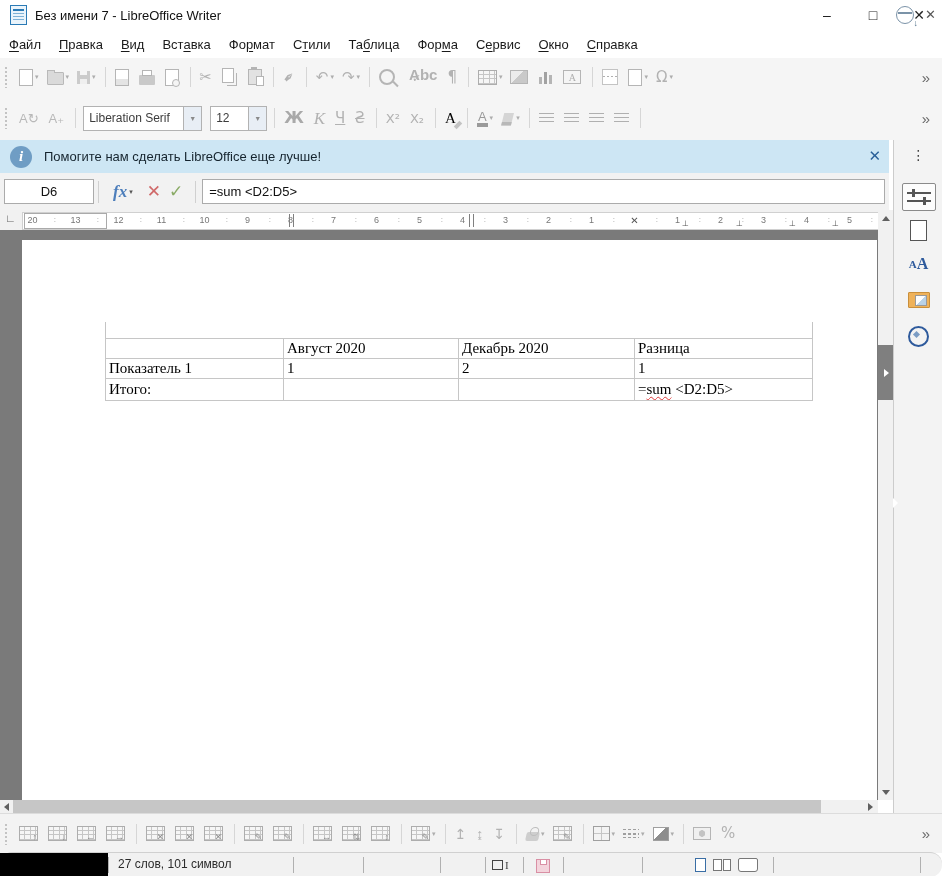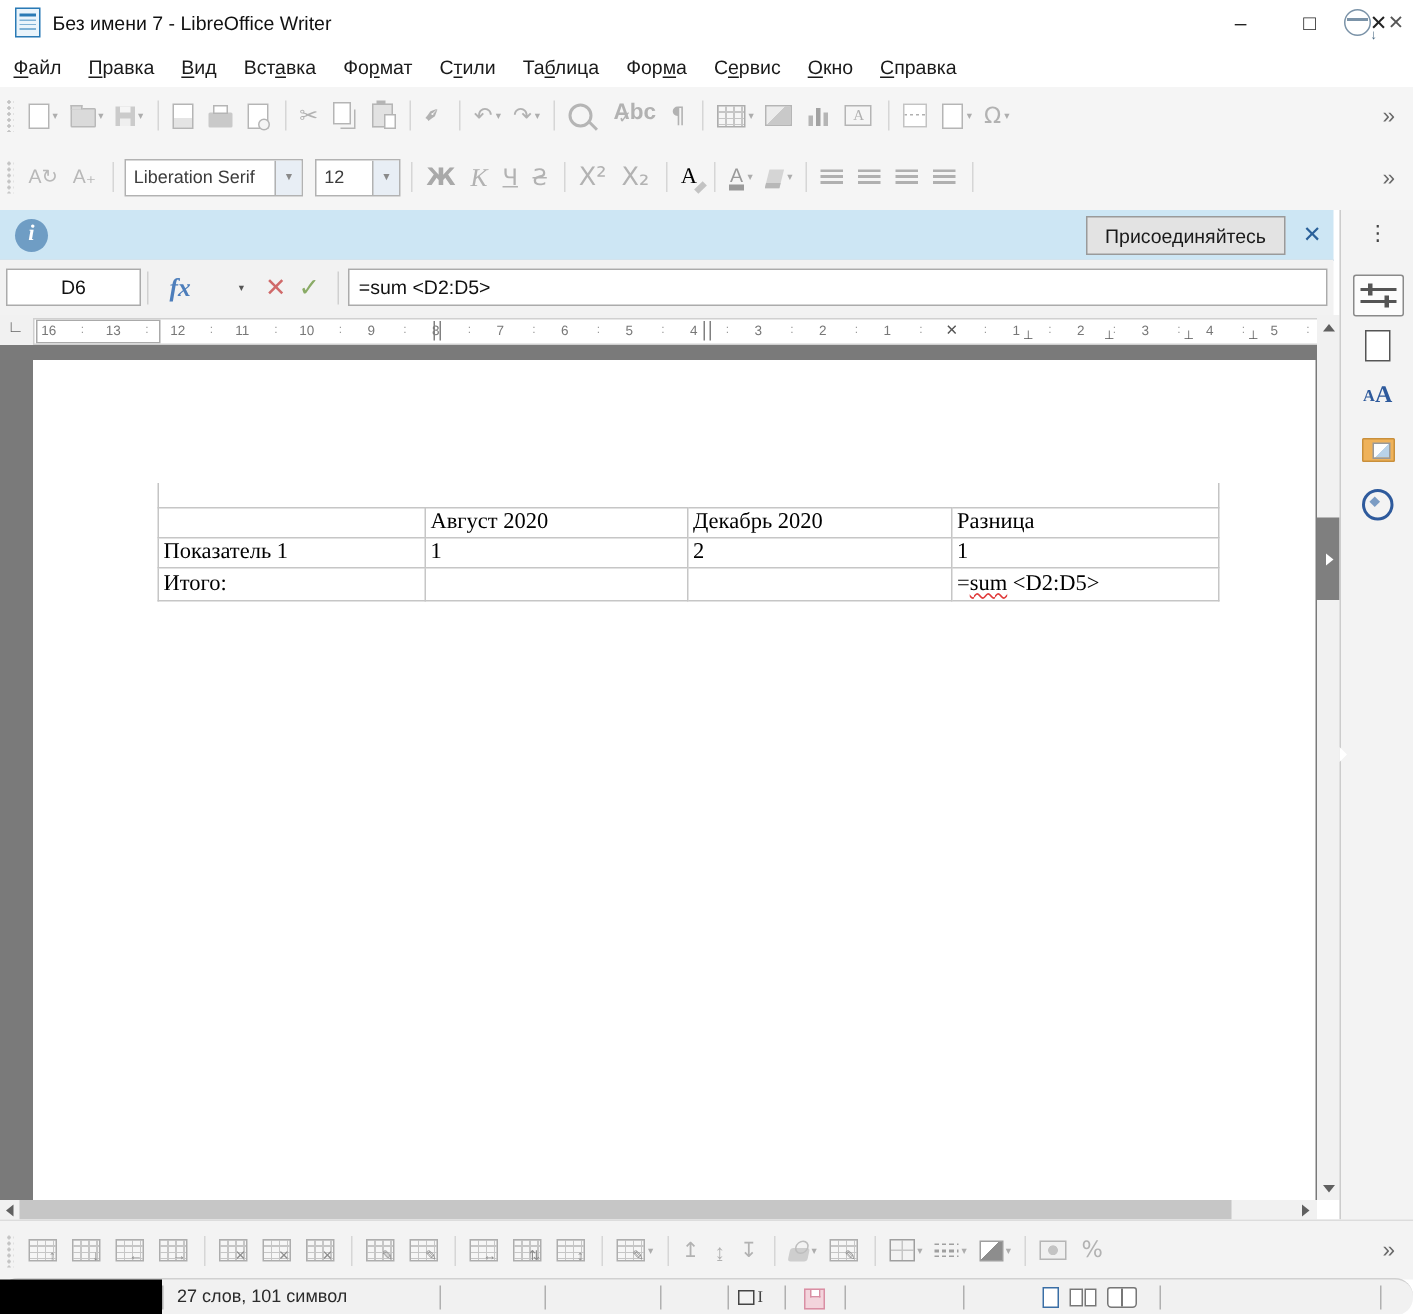--- a/index.html
+++ b/index.html
@@ -58,21 +58,21 @@
     background:repeating-linear-gradient(90deg,transparent 0 4.4px,#c6c6c6 4.4px 5.4px),repeating-linear-gradient(transparent 0 3.2px,#c6c6c6 3.2px 4.2px),#f6f6f6;}
   .k-img .ic{width:16px;height:12px;border:1px solid #b5b5b5;background:linear-gradient(135deg,#ececec 45%,#c9c9c9 45%);}
   .k-chart .ic{width:15px;height:13px;background-image:linear-gradient(#b5b5b5,#b5b5b5),linear-gradient(#a2a2a2,#a2a2a2),linear-gradient(#b5b5b5,#b5b5b5);
     background-size:3px 7px,3px 12px,3px 9px;background-position:1px bottom,6px bottom,11px bottom;background-repeat:no-repeat;}
   .k-textbox .ic{width:16px;height:12px;border:1px solid #b5b5b5;font-family:"Liberation Serif",serif;font-size:10px;color:#aeaeae;display:flex;align-items:center;justify-content:center;}
   .k-pagebreak .ic{width:14px;height:14px;border:1px solid #c3c3c3;background:linear-gradient(#fff 0 5px,transparent 5px),repeating-linear-gradient(90deg,#b0b0b0 0 2px,transparent 2px 4px) 0 6px/100% 1px no-repeat,#fff;}
   .k-bold .ic{font-weight:bold;font-size:16px;color:#a9a9a9;}
   .k-italic .ic{font-style:italic;font-family:"Liberation Serif",serif;font-size:17px;}
   .k-underline .ic{text-decoration:underline;}
   .k-strike .ic{text-decoration:line-through;transform:scaleX(-1);}
-  .k-supsub .ic{font-size:17px;}
+  .k-supsub .ic{font-size:13px;}
   .k-clearfmt .ic{font-family:"Liberation Serif",serif;font-size:15px;position:relative;}
   .k-clearfmt .ic::after{content:"";position:absolute;right:-6px;bottom:0;width:8px;height:4px;background:#c3c3c3;transform:rotate(-45deg);}
   .k-fontcolor .ic{font-size:13px;color:#9a9a9a;line-height:13px;border-bottom:4px solid #9a9a9a;padding:0 1px;}
   .k-highlight .ic{width:13px;height:9px;margin-top:2px;background:#d5d5d5;clip-path:polygon(25% 0,100% 0,75% 100%,0 100%);border-bottom:4px solid #b8b8b8;}
   .k-align .ic{width:15px;height:11px;background:repeating-linear-gradient(#b0b0b0 0 1.5px,transparent 1.5px 4px);}
   .k-valign .ic{font-size:14px;color:#b2b2b2;}
   .k-bucket .ic{width:13px;height:9px;background:#cecece;border-radius:2px;transform:skewX(-12deg);position:relative;margin-top:6px;}
   .k-bucket .ic::before{content:"";position:absolute;top:-5px;left:3px;width:7px;height:7px;border:1.5px solid #bdbdbd;border-radius:50%;}
   .k-borders .ic{width:15px;height:13px;border:1px solid #9f9f9f;background:linear-gradient(#c6c6c6,#c6c6c6) center/100% 1px no-repeat,linear-gradient(90deg,#c6c6c6,#c6c6c6) center/1px 100% no-repeat;}
   .k-bstyle .ic{width:16px;height:11px;background:
@@ -92,21 +92,21 @@
   
   .infobar{position:absolute;left:0;top:140px;width:889px;height:33px;background:#cde6f4;border-bottom:1px solid #9dc4dd;display:flex;align-items:center;}
   .infoicon{width:22px;height:22px;border-radius:50%;background:#6f9dc4;color:#fff;font-family:"Liberation Serif",serif;font-style:italic;font-weight:bold;font-size:15px;display:flex;align-items:center;justify-content:center;margin:0 12px 0 10px;}
   .infotext{font-size:13px;color:#15242e;}
   .infobtn{position:absolute;right:32px;top:4px;height:24px;padding:0 12px;background:#e3e3e3;border:1px solid #9a9a9a;font-size:13px;color:#1a1a1a;display:flex;align-items:center;}
   .infoclose{position:absolute;right:8px;top:7px;font-size:15px;font-weight:bold;color:#2a6099;}
 
   
   .fbar{position:absolute;left:0;top:173px;width:889px;height:37px;background:#f2f2f2;display:flex;align-items:center;border-bottom:1px solid #e0e0e0;}
   .cellref{width:88px;height:23px;background:#fff;border:1px solid #ababab;margin-left:4px;font-size:13px;color:#111;display:flex;align-items:center;justify-content:center;}
-  .fxwrap{display:flex;align-items:center;margin:0 6px 0 10px;gap:30px;}
+  .fxwrap{display:flex;align-items:center;margin:0 6px 0 10px;}
   .fx{font-family:"Liberation Serif",serif;font-style:italic;font-weight:bold;font-size:17px;color:#4d7ebb;}
   .fcancel{font-size:17px;color:#d06a6a;margin:0 8px;}
   .faccept{font-size:17px;color:#8aab66;margin-right:8px;}
   .fsep{width:1px;height:22px;background:#d0d0d0;margin:0 4px;}
   .finput{flex:1;height:23px;margin:0 4px 0 2px;background:#fff;border:1px solid #ababab;font-size:13px;color:#111;padding:0 6px;font-family:"Liberation Sans",sans-serif;outline:none;}
 
   
   .rulerrow{position:absolute;left:0;top:210px;width:878px;height:20px;background:#f1f1f1;}
   .rcorner{position:absolute;left:5px;top:2px;font-size:11px;color:#666;}
   .rband{position:absolute;left:22px;top:2px;width:855px;height:16px;background:#fff;border:1px solid #d0d0d0;overflow:hidden;display:flex;}
@@ -433,21 +433,21 @@
         <span class="tbtn sep">
           <span class="ic"></span>
           <span class="arr"></span>
         </span>
       </span>
     <span class="overflow">»</span>
   </div>
 
   <div class="infobar">
     <span class="infoicon">i</span>
-    <span class="infobtn">Присоединяйтесь</span>
+    <span class="infotext">Помогите нам сделать LibreOffice еще лучше!</span>
     <span class="infoclose">✕</span>
   </div>
 
   <div class="fbar">
     <span class="cellref">D6</span>
     <span class="fsep"></span>
     <span class="fxwrap">
       <span class="fx">fx</span>
       <span class="arr" style="color:#555;">▾</span>
     </span>
@@ -455,21 +455,21 @@
     <span class="faccept">✓</span>
     <span class="fsep"></span>
     <input class="finput" value="=sum &lt;D2:D5&gt;" style="">
   </div>
 
   <div class="rulerrow">
     <span class="rcorner">∟</span>
     <div class="rband">
       <span class="rcells">
 
-      <span class="rcell">16</span>
+      <span class="rcell">20</span>
           <span class="rcell">13</span>
           <span class="rcell">12</span>
           <span class="rcell">11</span>
           <span class="rcell">10</span>
           <span class="rcell">9</span>
           <span class="rcell">8</span>
           <span class="rcell">7</span>
           <span class="rcell">6</span>
           <span class="rcell">5</span>
           <span class="rcell">4</span>

